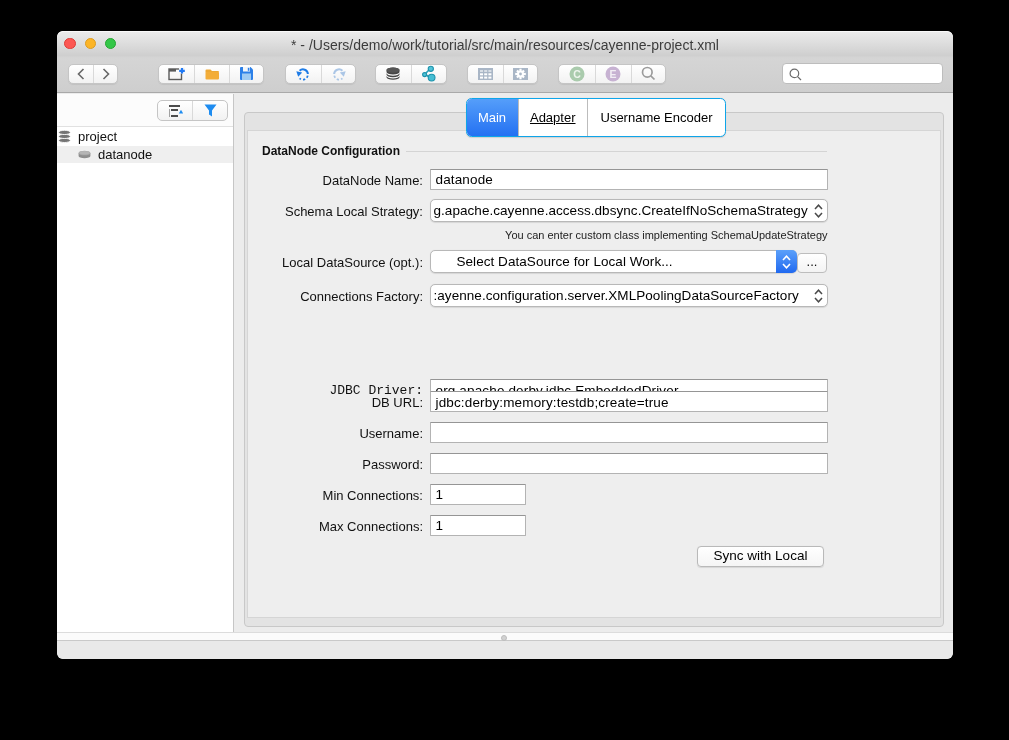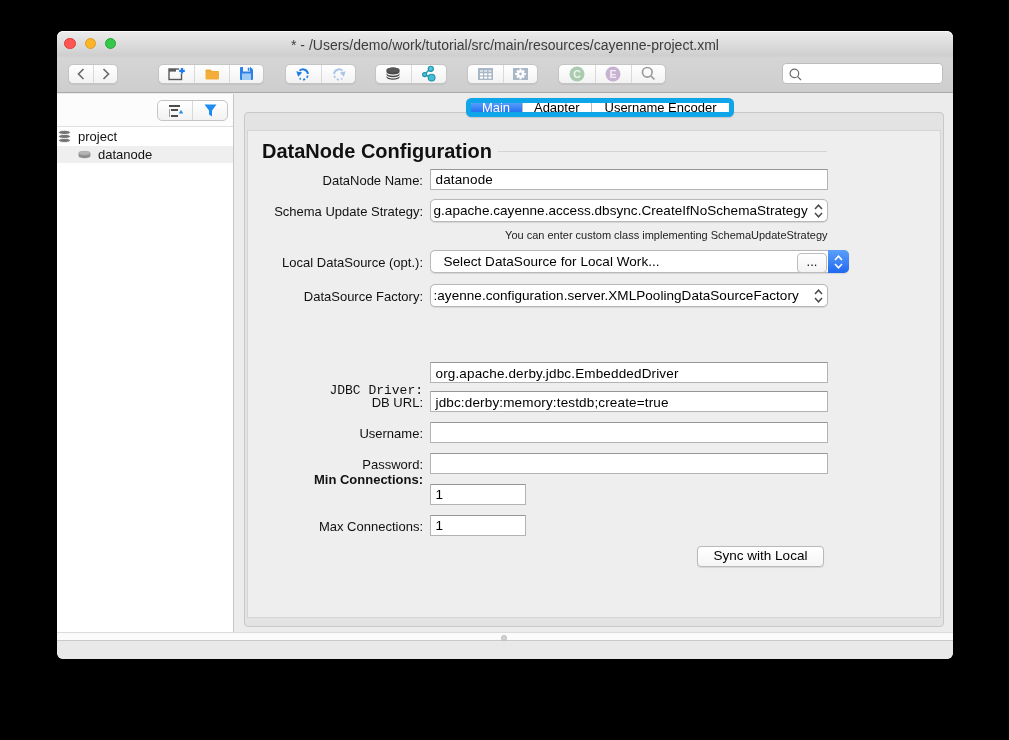--- a/index.html
+++ b/index.html
@@ -45,30 +45,30 @@
 #treegrp .b + .b { border-left:1px solid #d9d9d9; }
 .trow { position:absolute; left:0; width:100%; height:17.5px; display:flex; align-items:center; font-size:13px; color:#111; }
 #vdivider { position:absolute; left:175.5px; top:63px; width:1px; height:538px; background:#c6c6c6; }
 
 #rightbg { position:absolute; left:176.5px; top:63px; width:719.5px; height:538px; background:#ececec; }
 #panel-outer { position:absolute; left:186.5px; top:81px; width:700px; height:514.5px;
   background:#e3e3e3; border:1px solid #c8c8c8; border-radius:4px; }
 #panel-inner { position:absolute; left:189.5px; top:99px; width:694px; height:518px;
   background:#eeeeee; border:1px solid #d5d5d5; height:488px; }
 
-#tabs { position:absolute; left:408.5px; top:66.5px; height:19px; display:flex;
-  background:#fff; border:5px solid #0ea5e9; border-radius:5.5px;
+#tabs { position:absolute; left:408.5px; top:66.5px; height:39px; display:flex;
+  background:#fff; border:1px solid #0ea5e9; border-radius:5.5px;
   font-size:13px; box-shadow:0 .5px 1px rgba(0,0,0,.12); overflow:hidden; }
 #tabs .t { display:flex; align-items:center; justify-content:center; height:100%; color:#000; }
 #tab-main { width:51px; background:linear-gradient(#559efa,#2471f2); color:#fff !important; }
-#tab-adapter { width:69.5px; border-left:1px solid #bcbcbc; }
+#tab-adapter { width:69.5px; border-left:1px solid #bcbcbc;text-decoration:underline; }
 #tab-pw { width:138px; border-left:1px solid #bcbcbc; }
 
 .hdr { position:absolute; left:205px; width:565px; height:14px; display:flex; align-items:center;
-  font-size:20px; font-weight:bold; color:#111; }
+  font-size:12px; font-weight:bold; color:#111; }
 .hdr .line { flex:1; height:1px; background:#d4d4d4; margin-left:6px; }
 .lbl { position:absolute; width:186px; left:180px; text-align:right; font-size:13px; color:#111; }
 .fld { position:absolute; left:372.5px; background:#fff; border:1px solid #b3b3b3; border-top-color:#959595;
   font-size:13.5px; letter-spacing:0.15px; color:#000; padding:2.5px 0 0 5px; width:398px; height:21px; border-radius:1px; }
 .combo { position:absolute; left:372.5px; width:398px; height:23px; background:#fff;
   border:1px solid #b8b8b8; border-radius:5px; font-size:13.5px; letter-spacing:0.05px; color:#000;
   display:flex; align-items:center; padding-left:3px; box-shadow:0 .5px 1px rgba(0,0,0,.1); }
 .combo .arr { position:absolute; right:4px; top:3px; }
 #helper { position:absolute; left:372.5px; width:398px; top:197.5px; text-align:right;
   font-size:11px; color:#222; }
@@ -280,62 +280,62 @@
     <div class="t" id="tab-main">Main</div>
     <div class="t" id="tab-adapter">Adapter</div>
     <div class="t" id="tab-pw">Username Encoder</div>
   </div>
 
   <div class="hdr" style="top:113px;">DataNode Configuration<div class="line"></div></div>
 
   <div class="lbl" style="top:141.5px;">DataNode Name:</div>
   <div class="fld" style="top:137.5px;">datanode</div>
 
-  <div class="lbl" style="top:173px;">Schema Update Strategy:</div>
+  <div class="lbl" style="top:173px;">Schema Local Strategy:</div>
   <div class="combo" style="top:168px;">g.apache.cayenne.access.dbsync.CreateIfNoSchemaStrategy
     <svg class="arr" width="9" height="16" viewBox="0 0 9 16">
       <path d="M1 6 L4.5 2.2 L8 6" fill="none" stroke="#4a4a4a" stroke-width="1.5"></path>
       <path d="M1 10 L4.5 13.8 L8 10" fill="none" stroke="#4a4a4a" stroke-width="1.5"></path>
     </svg>
   </div>
   <div id="helper">You can enter custom class implementing SchemaUpdateStrategy</div>
 
   <div class="lbl" style="top:224px;">Local DataSource (opt.):</div>
-  <div class="combo" style="top:219px; width:419px; padding-left:13px;">Select DataSource for Local Work...
+  <div class="combo" style="top:219px; width:367px; padding-left:26px;">Select DataSource for Local Work...
     <div style="position:absolute; right:-1px; top:-1px; width:21px; height:23px; border-radius:0 5px 5px 0; background:linear-gradient(#5ba0fa,#2069f0);">
       <svg style="position:absolute;left:6px;top:3.5px" width="9" height="16" viewBox="0 0 9 16">
         <path d="M1 6 L4.5 2.2 L8 6" fill="none" stroke="#fff" stroke-width="1.6"></path>
         <path d="M1 10 L4.5 13.8 L8 10" fill="none" stroke="#fff" stroke-width="1.6"></path>
       </svg>
     </div>
   </div>
   <div id="btn-dots">...</div>
 
-  <div class="lbl" style="top:258px;">DataSource Factory:</div>
+  <div class="lbl" style="top:258px;">Connections Factory:</div>
   <div class="combo" style="top:253px;">:ayenne.configuration.server.XMLPoolingDataSourceFactory
     <svg class="arr" width="9" height="16" viewBox="0 0 9 16">
       <path d="M1 6 L4.5 2.2 L8 6" fill="none" stroke="#4a4a4a" stroke-width="1.5"></path>
       <path d="M1 10 L4.5 13.8 L8 10" fill="none" stroke="#4a4a4a" stroke-width="1.5"></path>
     </svg>
   </div>
 
 
   <div class="lbl" style="top:352px;font-family:Liberation Mono, monospace;">JDBC Driver:</div>
-  <div class="fld" style="top:331px;">org.apache.derby.jdbc.EmbeddedDriver</div>
+  <div class="fld" style="top:348px;">org.apache.derby.jdbc.EmbeddedDriver</div>
 
   <div class="lbl" style="top:364px;">DB URL:</div>
   <div class="fld" style="top:360px;">jdbc:derby:memory:testdb;create=true</div>
 
   <div class="lbl" style="top:394.5px;">Username:</div>
   <div class="fld" style="top:390.5px;"></div>
 
   <div class="lbl" style="top:425.5px;">Password:</div>
   <div class="fld" style="top:421.5px;"></div>
 
-  <div class="lbl" style="top:441px;font-weight:bold;">Min Connections:</div>
+  <div class="lbl" style="top:457px;">Min Connections:</div>
   <div class="fld" style="top:452.5px; width:96px;">1</div>
 
   <div class="lbl" style="top:487.5px;">Max Connections:</div>
   <div class="fld" style="top:483.5px; width:96px;">1</div>
 
   <div id="btn-sync">Sync with Local</div>
 
   <div id="splitter">
       <div id="grip"></div>
     </div>

